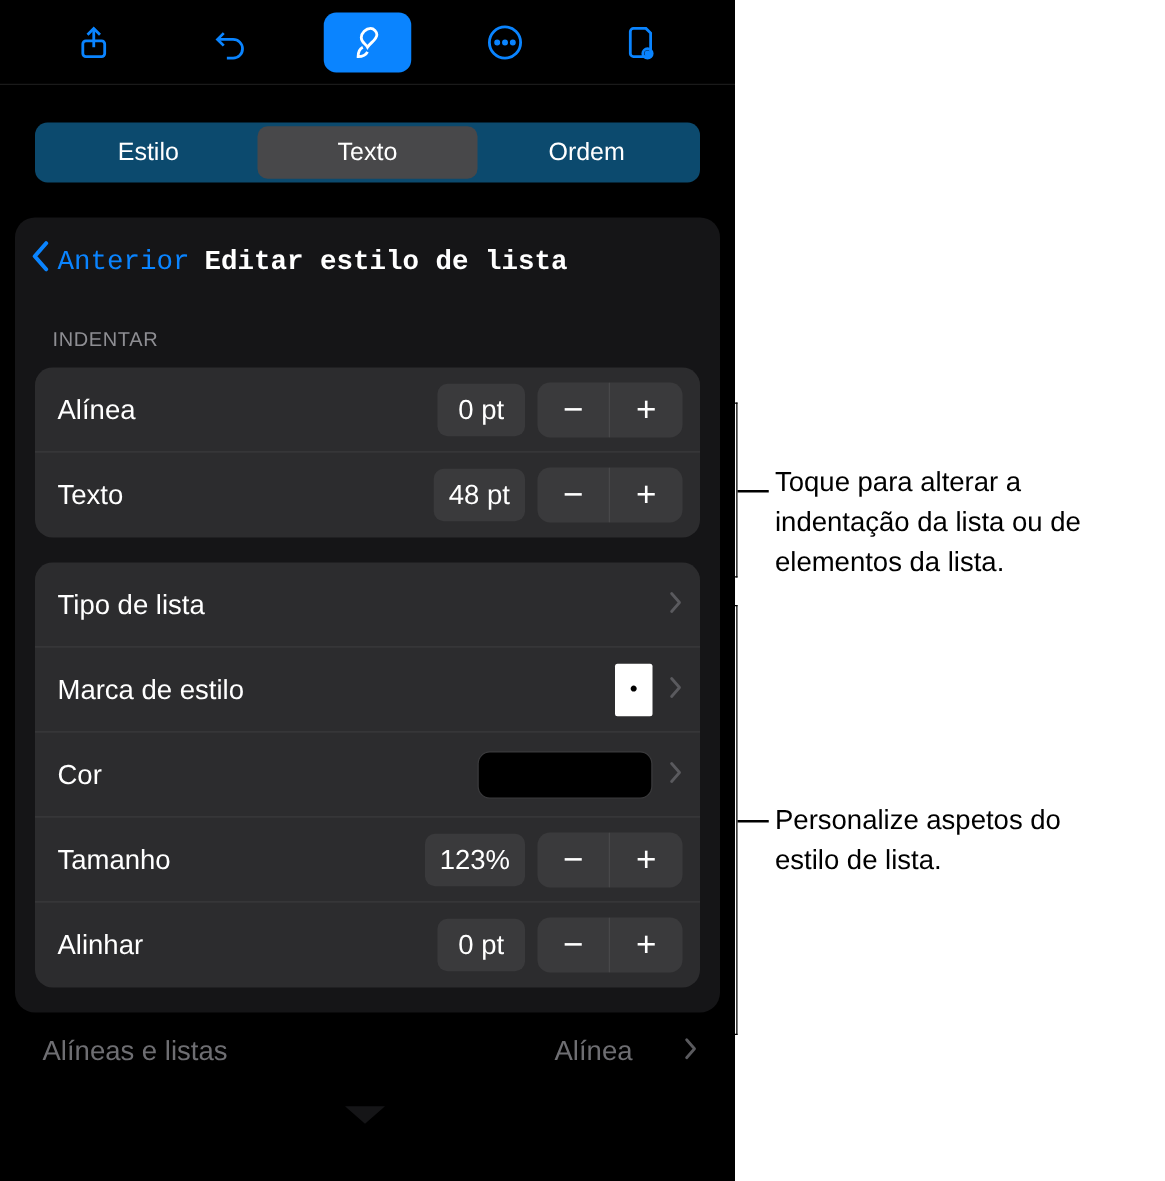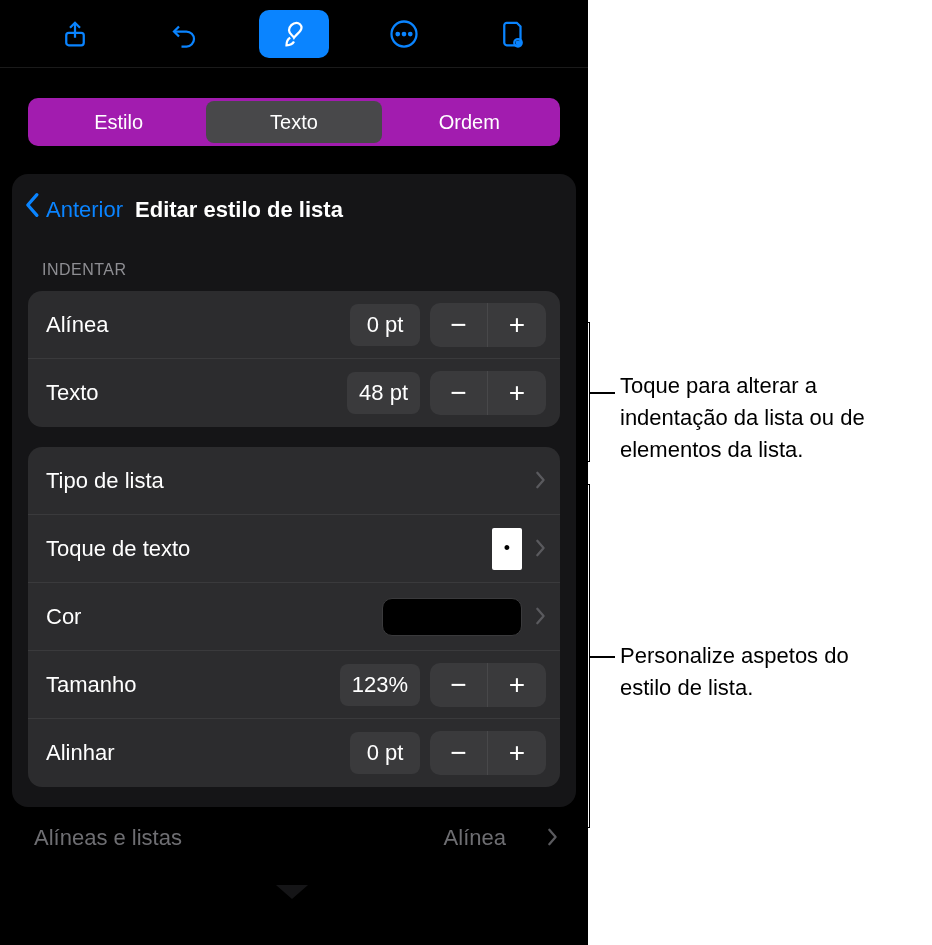--- a/index.html
+++ b/index.html
@@ -37,21 +37,21 @@
   }
   .tb-btn.active {
     background: #0a84ff;
     color: #fff;
   }
   .tb-btn svg { width: 30px; height: 30px; }
   
   .seg-wrap { padding: 30px 28px 18px 28px; }
   .segmented {
     display: flex;
-    background: #a21caf;
+    background: #0c4a6e;
     border-radius: 10px;
     padding: 3px;
     height: 48px;
   }
   .seg {
     flex: 1;
     display: flex; align-items: center; justify-content: center;
     font-size: 20px;
     color: #fff;
     border-radius: 8px;
@@ -61,23 +61,24 @@
   
   .card {
     margin: 10px 12px 0 12px;
     background: #151517;
     border-radius: 16px;
     padding-top: 14px;
     overflow: hidden;
   }
   .card-header {
     display: flex;
-    align-items: flex-end;
+    align-items: center;
     padding: 4px 16px 20px 12px;
     gap: 2px;
+    font-family: Liberation Mono, monospace;
   }
   .back-chevron {
     color: #0a84ff;
     font-size: 30px;
     line-height: 1;
     padding-right: 2px;
     cursor: pointer;
   }
   .back-label {
     color: #0a84ff;
@@ -294,21 +295,21 @@
     <div class="group">
       <div class="row">
         <div class="row-label">Tipo de lista</div>
         <span class="chevron">
           <svg width="12" height="18" viewBox="0 0 12 20" fill="none" stroke="#5a5a5e" stroke-width="2.5" stroke-linecap="round" stroke-linejoin="round">
               <path d="M3 2 L10 10 L3 18"></path>
             </svg>
         </span>
       </div>
       <div class="row">
-        <div class="row-label">Toque de texto</div>
+        <div class="row-label">Marca de estilo</div>
         <div class="bullet-preview">•</div>
         <span class="chevron">
           <svg width="12" height="18" viewBox="0 0 12 20" fill="none" stroke="#5a5a5e" stroke-width="2.5" stroke-linecap="round" stroke-linejoin="round">
               <path d="M3 2 L10 10 L3 18"></path>
             </svg>
         </span>
       </div>
       <div class="row">
         <div class="row-label">Cor</div>
         <div class="color-swatch"></div>

